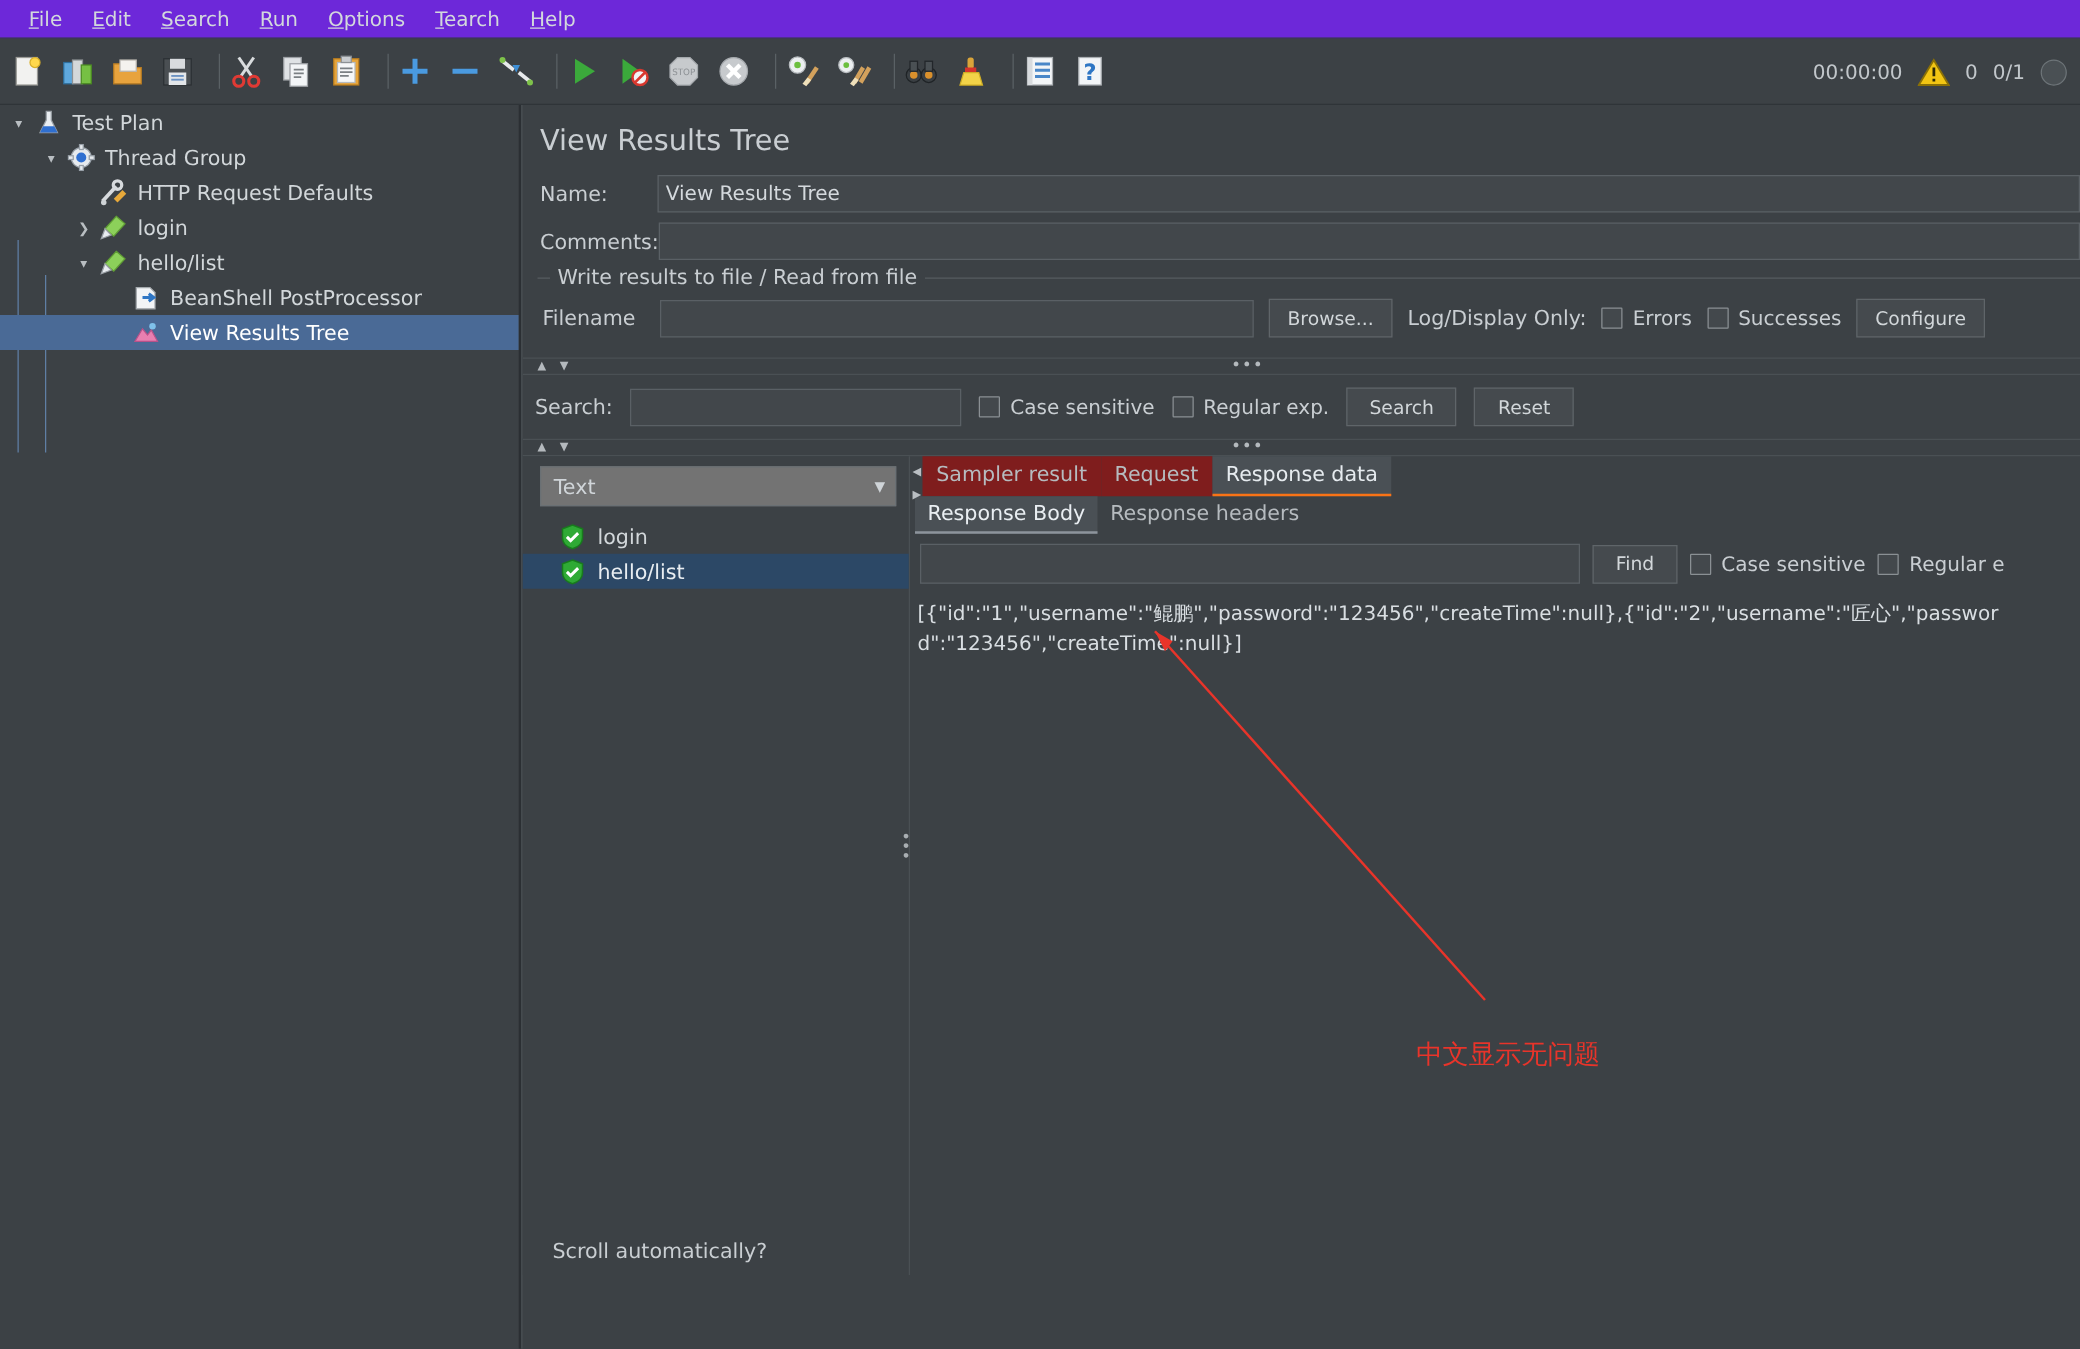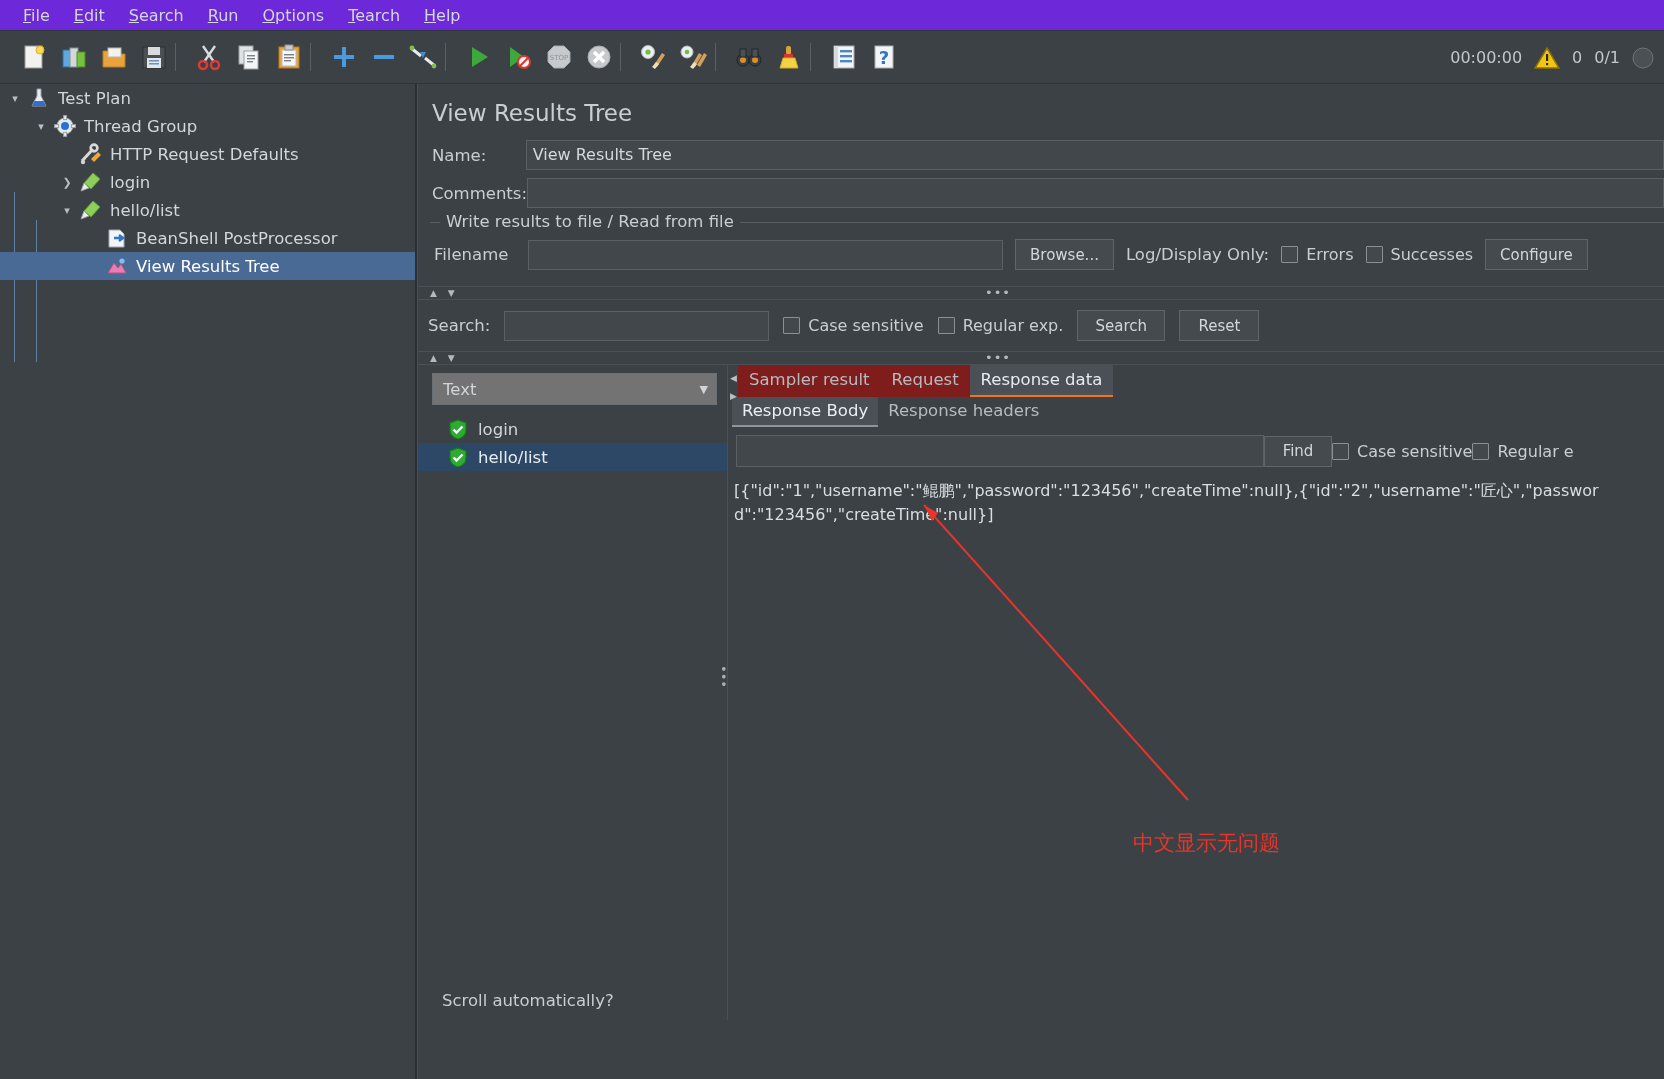--- a/index.html
+++ b/index.html
@@ -23,21 +23,21 @@
   }
   .menu-item .acc { text-decoration: underline; }
 
   
   .toolbar {
     height: 53px; background: #3c4145; display: flex; align-items: center;
     padding: 0 8px; border-bottom: 1px solid #2f3438; position: relative;
   }
   .tb-btn {
     width: 40px; height: 40px; display: flex; align-items: center;
-    justify-content: flex-end; cursor: default; border-radius: 2px;
+    justify-content: flex-start; cursor: default; border-radius: 2px;
   }
   .tb-sep { width: 1px; height: 28px; background: #5a6165; margin: 0 7px; }
   .tb-right {
     position: absolute; right: 10px; top: 0; height: 53px;
     display: flex; align-items: center; gap: 12px; font-size: 16px; color: #c2c7cb;
   }
   .tb-right .cnt { font-size: 16px; }
 
   
   .body { display: flex; height: calc(1079px - 31px - 53px); }
@@ -144,21 +144,21 @@
     background: #7f1d1d; cursor: default; border-bottom: 2px solid transparent;
   }
   .tab.active { background: #4a5055; color: #e6ebef; border-bottom: 2px solid #f97316; }
   .subtabs { display: flex; align-items: flex-end; height: 30px; padding-left: 4px; }
   .subtab {
     padding: 4px 10px 5px 10px; font-size: 16.5px; color: #b6bbbf; cursor: default;
     border-bottom: 2px solid transparent;
   }
   .subtab.active { background: #4a5055; color: #e9eef2; border-bottom: 2px solid #8d949c; }
 
-  .find-row { display: flex; align-items: center; padding: 8px 0 0 8px; }
+  .find-row { display: flex; align-items: center; gap: 10px; padding: 8px 0 0 8px; }
   .resp-body {
     font-family: "DejaVu Sans", sans-serif; font-size: 16px; color: #d9dee2;
     padding: 12px 6px 0 6px; line-height: 24px; word-break: break-all;
   }
 
   .vdots {
     position: absolute; font-size: 13px; line-height: 7px; color: #a9aeb2;
     writing-mode: vertical-rl;
   }
   .arrow-col {

